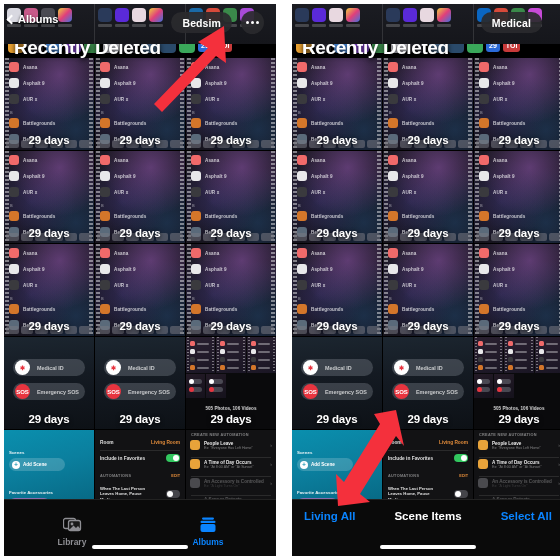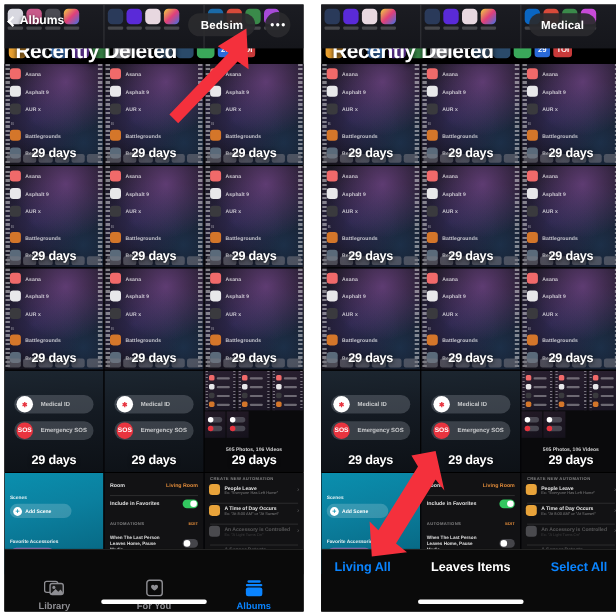--- a/index.html
+++ b/index.html
@@ -188,21 +188,21 @@
   .atitle { color:rgba(255,255,255,.9); font-size:4.6px; font-weight:700; }
   .asub { color:rgba(255,255,255,.42); font-size:3.6px; }
   .achev { margin-left:auto; color:rgba(255,255,255,.35); font-size:5px; }
   .arow.dim .atitle { color:rgba(255,255,255,.28); }
   .arow.dim .asub { color:rgba(255,255,255,.16); }
 
   
   .tabbar {
     position:absolute; left:0; right:0; bottom:0; height:57px; z-index:40;
     background:#0a0a0a; border-top:1px solid rgba(255,255,255,.10);
-    display:flex; align-items:flex-end; padding-top:6px;
+    display:flex; align-items:center; padding-top:6px;
   }
   .tab { flex:1; display:flex; flex-direction:column; align-items:center; gap:3px; }
   .tablbl { font-size:8.5px; font-weight:700; color:#8e8e93; }
   .tab.active .tablbl { color:#0a84ff; }
   .tabico { width:20px; height:18px; display:flex; align-items:center; justify-content:center; }
 
   .actionbar {
     position:absolute; left:0; right:0; bottom:0; height:57px; z-index:40;
     background:#0a0a0a; border-top:1px solid rgba(255,255,255,.10);
     display:flex; align-items:flex-start; padding:10px 12px 0 12px;
@@ -843,29 +843,20 @@
         <span class="tabico">
           <svg width="19" height="17" viewBox="0 0 19 17">
             <rect x="0.5" y="2.5" width="12" height="10" rx="2" fill="none" stroke="#8e8e93" stroke-width="1.3"></rect>
             <rect x="5.5" y="4.5" width="12" height="10" rx="2" fill="#1a1a1a" stroke="#8e8e93" stroke-width="1.3"></rect>
             <circle cx="9" cy="8" r="1.4" fill="#8e8e93"></circle>
             <path d="M6 14 L10.5 9.5 L13 12 L15 10 L17 12.5 L17 13 A1.5 1.5 0 0 1 15.5 14.5 L7 14.5 Z" fill="#8e8e93"></path>
           </svg>
         </span>
         <span class="tablbl">Library</span>
       </div>
-      <div class="tab">
-        <span class="tabico">
-          <svg width="17" height="17" viewBox="0 0 17 17">
-            <rect x="1.5" y="1.5" width="14" height="14" rx="2.5" fill="none" stroke="#8e8e93" stroke-width="1.3"></rect>
-            <path d="M8.5 6.4 c-.9-1.5-3.2-.8-3.2 .9 0 1.5 2.1 2.8 3.2 3.6 1.1-.8 3.2-2.1 3.2-3.6 0-1.7-2.3-2.4-3.2-.9z" fill="#8e8e93"></path>
-          </svg>
-        </span>
-        <span class="tablbl">For You</span>
-      </div>
       <div class="tab active">
         <span class="tabico">
           <svg width="18" height="17" viewBox="0 0 18 17">
             <rect x="3" y="1.5" width="12" height="2.2" rx="1.1" fill="#0a84ff"></rect>
             <rect x="1.5" y="4.8" width="15" height="2.2" rx="1.1" fill="#0a84ff"></rect>
             <rect x="1.5" y="8" width="15" height="8" rx="2" fill="#0a84ff"></rect>
           </svg>
         </span>
         <span class="tablbl">Albums</span>
       </div>
@@ -1475,21 +1466,21 @@
               <span class="achev">›</span>
             </div>
             <div class="dsep" style="top: 84px;"></div>
           </div>
           <div class="daylabel">29 days</div>
         </div>
       </div>
 
     <div class="actionbar">
       <span class="act">Living All</span>
-      <span class="act center">Leaves Items</span>
+      <span class="act center">Scene Items</span>
       <span class="act">Select All</span>
     </div>
     <div class="homeind"></div>
 
     <svg class="arrow" style="left:42px; top:404px;" width="88" height="104" viewBox="0 0 88 104">
       <path d="M62 2 L40 6 L46 16 L10 74 L2 66 L4 98 L36 94 L26 86 L62 28 L70 38 Z" fill="#f4303c"></path>
     </svg>
   </div>
 
 </div>

